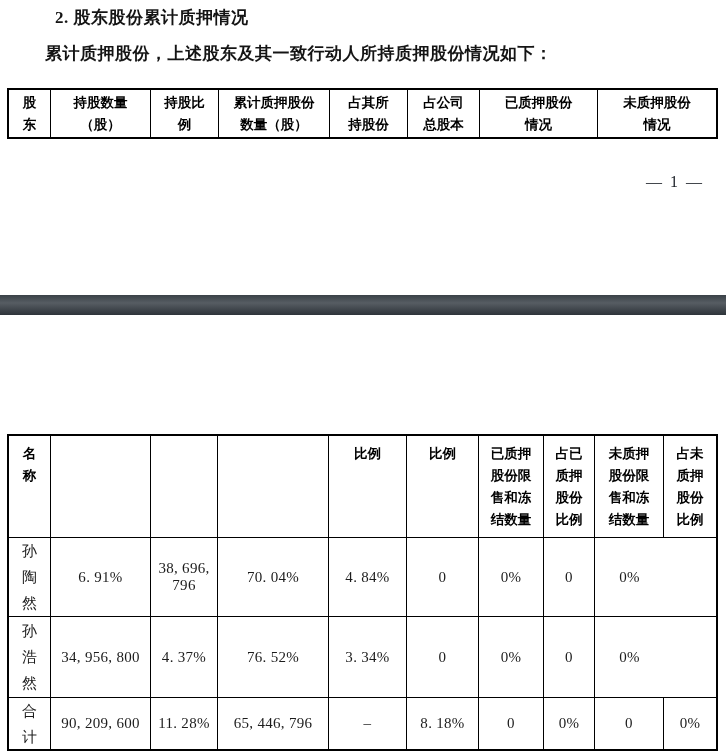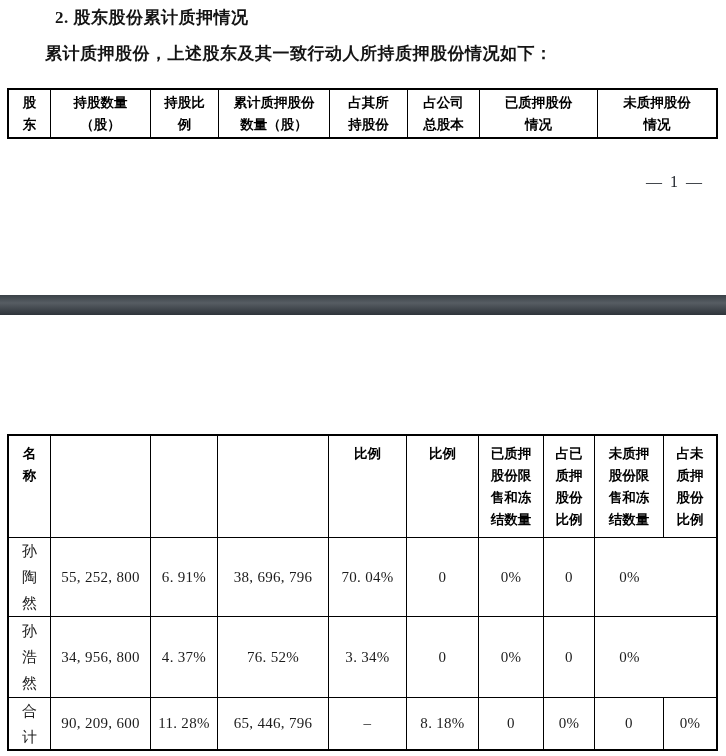--- a/index.html
+++ b/index.html
@@ -130,24 +130,24 @@
     <div class="c">占未
 质押
 股份
 比例</div>
   </div>
 
   <div class="row r1">
     <div class="c name">孙
 陶
 然</div>
-    <div class="c data">55, 252, 800</div>
     <div class="c data">6. 91%</div>
     <div class="c data">38, 696, 796</div>
     <div class="c data">70. 04%</div>
+    <div class="c data">4. 84%</div>
     <div class="c data">0</div>
     <div class="c data">0%</div>
     <div class="c data">0</div>
     <div class="c data">0%</div>
   </div>
 
   <div class="row r2">
     <div class="c name">孙
 浩
 然</div>

